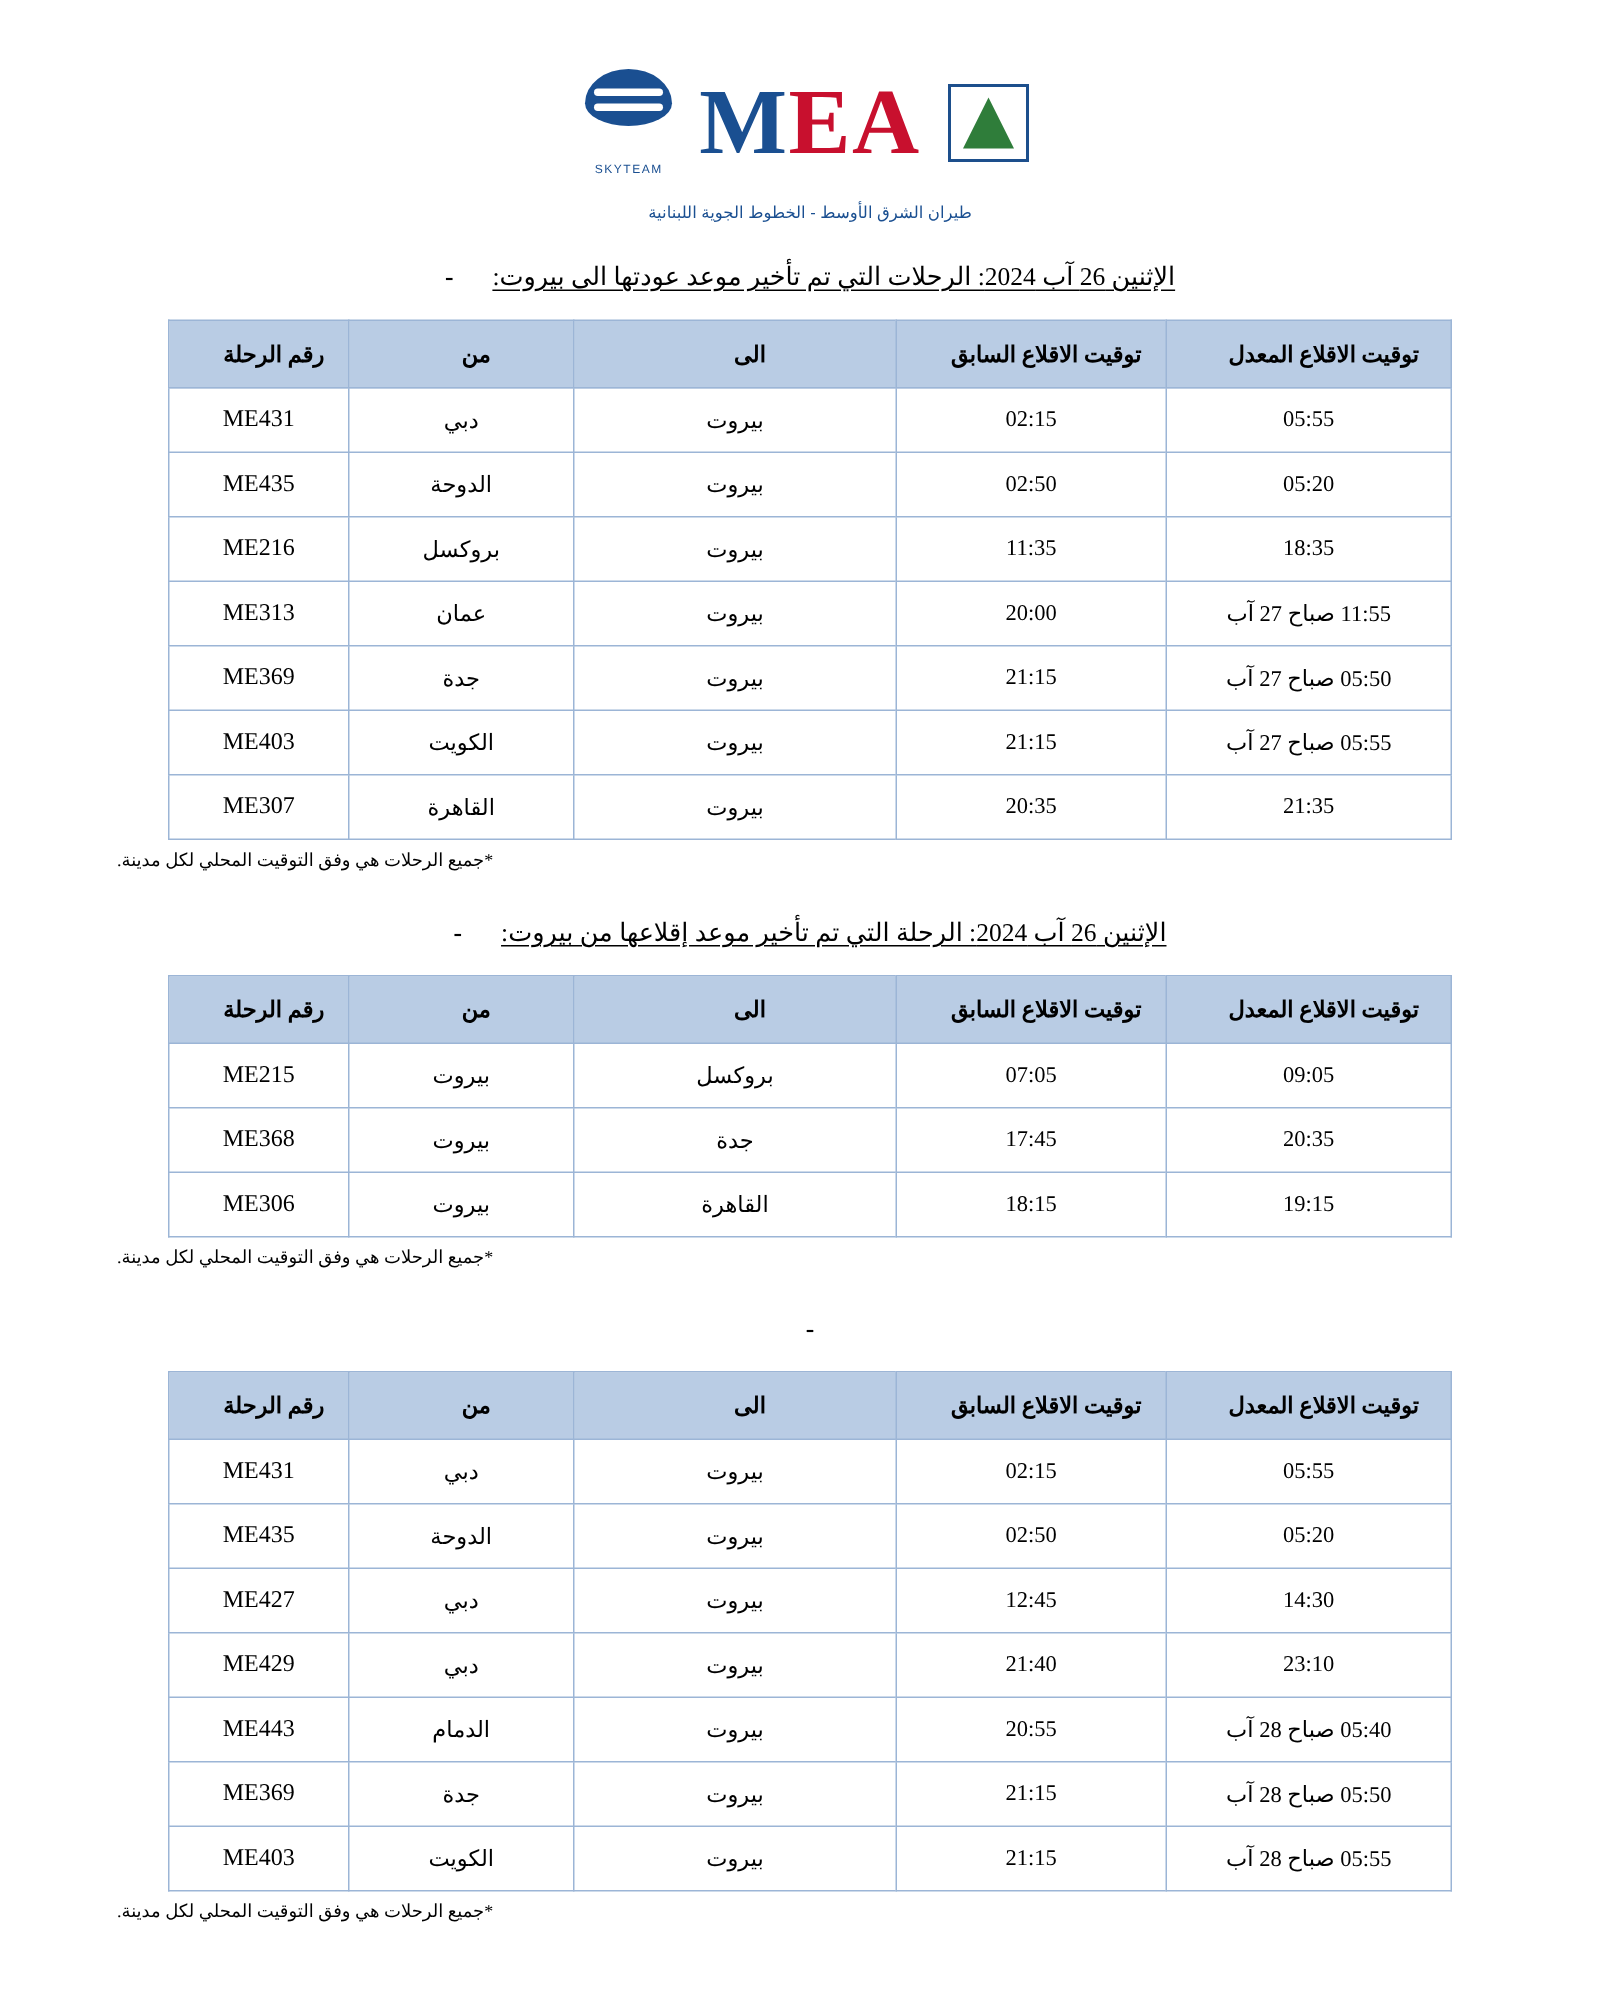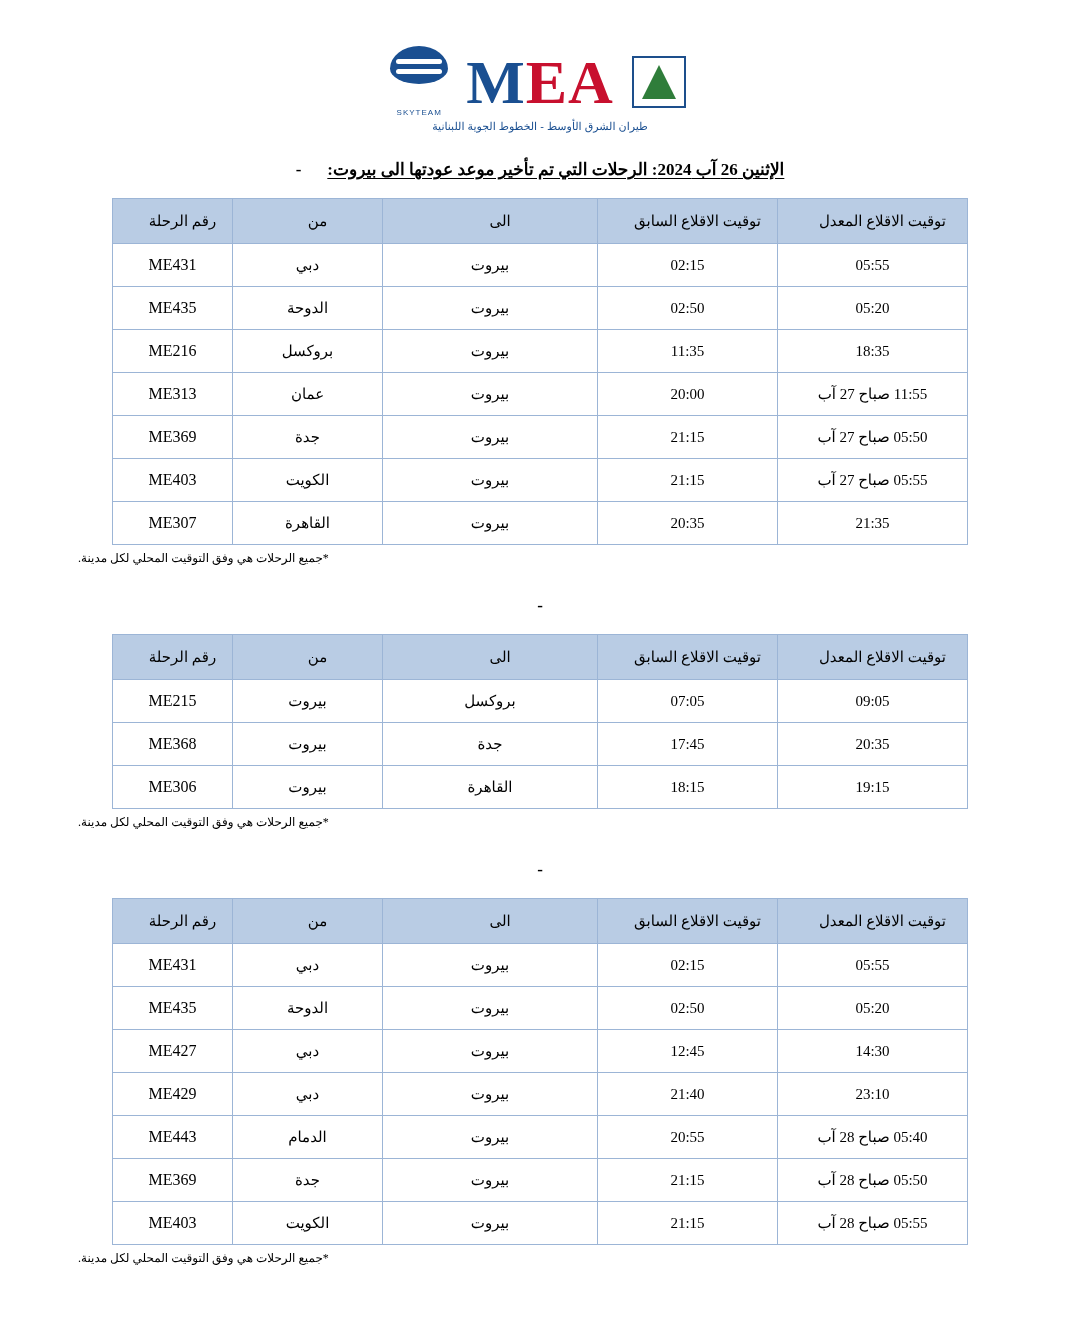--- a/index.html
+++ b/index.html
@@ -102,21 +102,21 @@
     font-size: 8px;
     letter-spacing: 1px;
     color: #1a4f91;
     margin-top: 2px;
     font-family: "Liberation Sans", sans-serif;
   }
   .logo-arabic {
     font-size: 11px;
     color: #1a4f91;
     text-align: center;
-    margin-top: 3px;
+    margin-top: 18px;
     letter-spacing: 1px;
     font-family: "Liberation Sans", sans-serif;
     white-space: nowrap;
   }
   .logo-under {
     display: flex;
     flex-direction: column;
     align-items: center;
   }
 
@@ -128,21 +128,21 @@
     gap: 26px;
     margin: 0 0 18px 0;
     direction: rtl;
   }
   .heading-dash {
     font-size: 17px;
     font-weight: bold;
   }
   .heading-text {
     font-size: 17px;
-    font-weight: bold;
+    font-weight: normal;
     text-decoration: underline;
     text-underline-offset: 3px;
   }
 
   
   table.flights {
     border-collapse: collapse;
     width: 855px;
     margin: 0 auto 6px auto;
     direction: rtl;
@@ -152,21 +152,21 @@
   table.flights td {
     border: 1px solid #9cb5d6;
     text-align: center;
     vertical-align: middle;
     font-size: 15px;
     height: 38px;
     padding: 2px 4px;
   }
   table.flights thead th {
     background: #b9cce4;
-    font-weight: normal;
+    font-weight: bold;
     font-size: 15px;
     height: 40px;
     color: #000;
     padding-left: 24px;
   }
   table.flights td.flight-no {
     font-weight: normal;
     font-size: 16px;
   }
   col.c-flight { width: 120px; }
@@ -279,20 +279,21 @@
               <td>بيروت</td>
               <td>القاهرة</td>
               <td class="flight-no">ME307</td>
             </tr>
           </tbody>
         </table>
         <div class="note">*جميع الرحلات هي وفق التوقيت المحلي لكل مدينة.</div>
       </div>
       <div>
         <div class="section-heading">
+          <span class="heading-text">الإثنين 26 آب 2024: الرحلة التي تم تأخير موعد إقلاعها من بيروت:</span>
           <span class="heading-dash">-</span>
         </div>
         <table class="flights">
           <colgroup>
             <col class="c-new">
             <col class="c-prev">
             <col class="c-to">
             <col class="c-from">
             <col class="c-flight">
           </colgroup>

